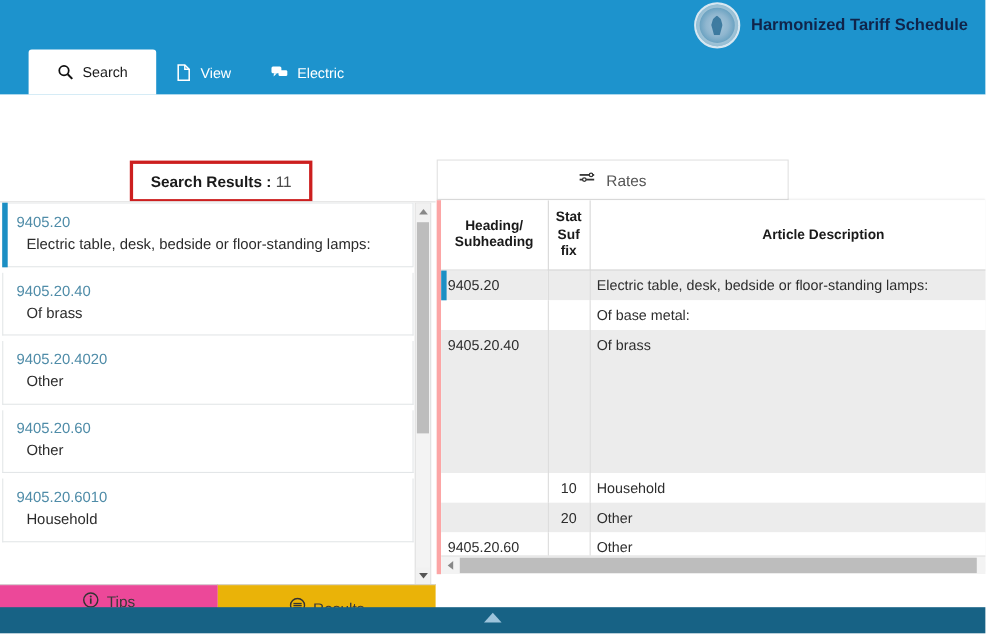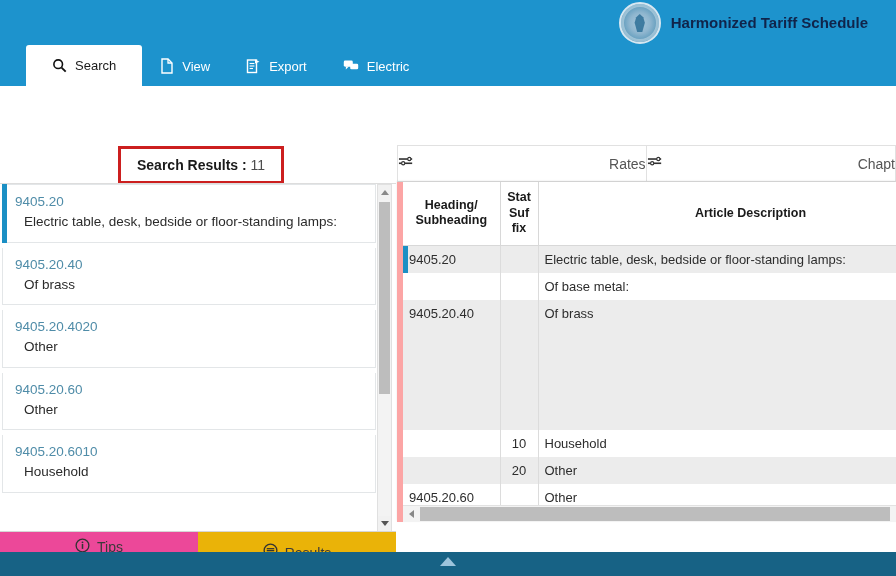--- a/index.html
+++ b/index.html
@@ -10,21 +10,21 @@
     overflow: hidden;
   }
   #app { position: relative; width: 896px; height: 576px; background:#fff; }
 
   
   .header {
     position: absolute; left:0; top:0; width:896px; height:86px;
     background:#1d93cd;
   }
   .brand {
-    position:absolute; right:28px; top:2px;
+    position:absolute; right:16px; top:2px;
     display:flex; align-items:center; gap:10px;
   }
   .seal {
     width:42px; height:42px; border-radius:50%;
     background: radial-gradient(circle at 50% 50%, #aac9dd 0%, #8fb6cf 38%, #6ba2c1 60%, #3f8cb5 100%);
     border:2px solid #d7e7f1;
     position:relative; flex:none;
     box-shadow: inset 0 0 0 3px rgba(255,255,255,0.35);
   }
   .seal::after{
@@ -135,34 +135,34 @@
   .btab.inactive { background:#ec4899; }
   .btab.active { background:#eab308;align-items:flex-end; }
 
   
   .right-panel {
     position:absolute; left:397px; top:59px; width:499px; height:407px;
     background:#fff;
   }
   .rtabs { position:absolute; left:0; top:0; height:37px; width:499px; display:flex; }
   .rtab {
-    display:flex; align-items:center; justify-content:space-between; gap:8px;
+    display:flex; align-items:center; justify-content:center; gap:8px;
     height:37px; font-size:14px; color:#555;
     background:#fff; border:1px solid #e1e1e1; cursor:pointer;
     white-space:nowrap;
   }
   .rtab.t1 { width:320px; }
   .rtab.t2 { width:320px; border-left:none; }
   .listicon { display:block; flex:none; }
 
   
   .tbl-wrap {
     position:absolute; left:0; top:37px; width:499px; height:340px;
     overflow:hidden; background:#fff;
-    border-left:6px solid #fca5a5;
+    border-left:4px solid #fca5a5;
     box-shadow: 0 -1px 2px rgba(0,0,0,0.10);
   }
   table.htsa { border-collapse:collapse; width:560px; table-layout:fixed; }
   table.htsa th {
     font-size:12.5px; color:#1a1a1a; font-weight:bold;
     border-right:1px solid #d8d8d8; border-bottom:1px solid #d8d8d8;
     padding:8px 4px; background:#fff; vertical-align:middle;
     line-height:1.25;
   }
   table.htsa td {
@@ -242,32 +242,20 @@
         <span>
           <svg width="14" height="16" viewBox="0 0 14 16">
               <path d="M2 1h6l4 4v10H2z" fill="none" stroke="#fff" stroke-width="1.4"></path>
               <path d="M8 1v4h4" fill="none" stroke="#fff" stroke-width="1.3"></path>
             </svg>
         </span>
         <span>View</span>
       </div>
       <div class="ttab">
         <span>
-          <svg width="15" height="16" viewBox="0 0 15 16">
-              <rect x="1.5" y="2" width="9" height="12.5" fill="none" stroke="#fff" stroke-width="1.4"></rect>
-              <line x1="3.6" y1="5.5" x2="8.4" y2="5.5" stroke="#fff" stroke-width="1.1"></line>
-              <line x1="3.6" y1="8" x2="8.4" y2="8" stroke="#fff" stroke-width="1.1"></line>
-              <line x1="3.6" y1="10.5" x2="7" y2="10.5" stroke="#fff" stroke-width="1.1"></line>
-              <path d="M9 1.5l4.5 2.2L9 5.6z" fill="#fff"></path>
-            </svg>
-        </span>
-        <span>Export</span>
-      </div>
-      <div class="ttab">
-        <span>
           <svg width="16" height="14" viewBox="0 0 16 14">
               <rect x="0.8" y="1.5" width="9" height="6.2" rx="1.4" fill="#fff"></rect>
               <path d="M3 7.5l-.2 3 3-3z" fill="#fff"></path>
               <rect x="7.2" y="4.8" width="8" height="5.4" rx="1.3" fill="#fff"></rect>
             </svg>
         </span>
         <span>Electric</span>
       </div>
     </div>
   </div>
@@ -346,31 +334,20 @@
         <div class="rtab t1">
           <span class="listicon">
             <svg width="17" height="14" viewBox="0 0 18 14">
                 <rect x="1" y="3" width="14" height="1.7" fill="#333"></rect>
                 <rect x="1" y="7.5" width="14" height="1.7" fill="#333"></rect>
                 <circle cx="12" cy="3.8" r="1.7" fill="#fff" stroke="#333" stroke-width="1.2"></circle>
                 <circle cx="5.5" cy="8.3" r="1.7" fill="#fff" stroke="#333" stroke-width="1.2"></circle>
               </svg>
           </span>
           <span>Rates</span>
-        </div>
-        <div class="rtab t2">
-          <span class="listicon">
-            <svg width="17" height="14" viewBox="0 0 18 14">
-                <rect x="1" y="3" width="14" height="1.7" fill="#333"></rect>
-                <rect x="1" y="7.5" width="14" height="1.7" fill="#333"></rect>
-                <circle cx="12" cy="3.8" r="1.7" fill="#fff" stroke="#333" stroke-width="1.2"></circle>
-                <circle cx="5.5" cy="8.3" r="1.7" fill="#fff" stroke="#333" stroke-width="1.2"></circle>
-              </svg>
-          </span>
-          <span>Chapt</span>
         </div>
       </div>
 
       <div class="tbl-wrap">
         <table class="htsa">
           <thead>
             <tr>
               <th class="c-head">
                 <div>Heading/</div>
                 <div>Subheading</div>

